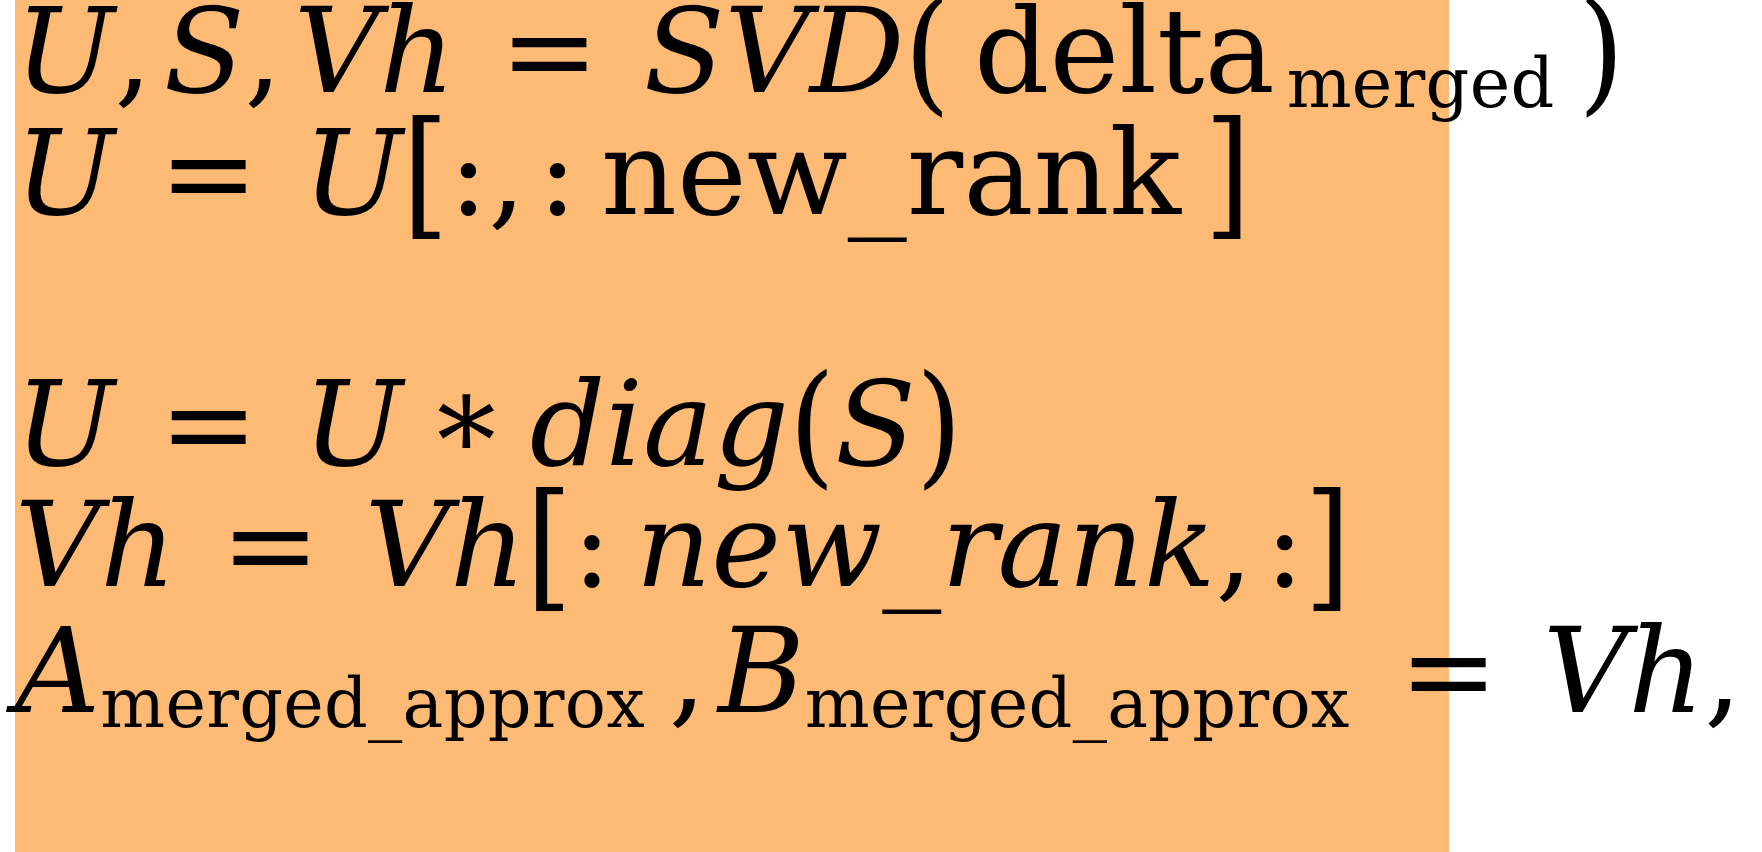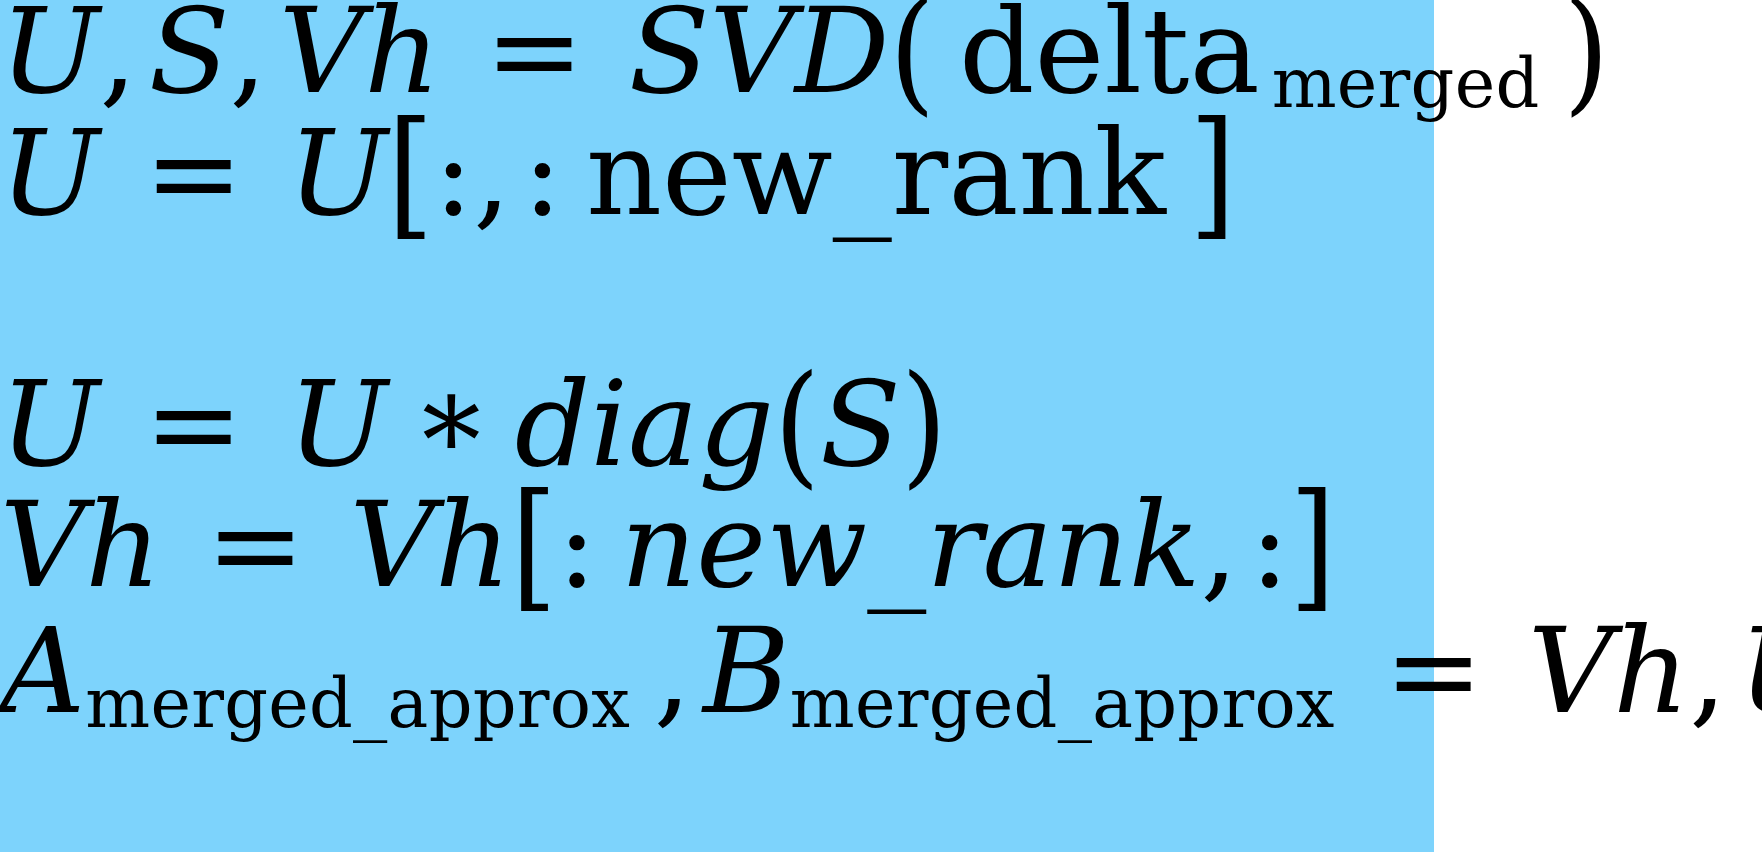--- a/index.html
+++ b/index.html
@@ -10,25 +10,25 @@
   body {
     width: 1762px;
     height: 852px;
     overflow: hidden;
     font-family: "DejaVu Serif", serif;
     color: #000000;
   }
 
   #equation-block {
     position: absolute;
-    left: 0px;
+    left: 15px;
     top: 0px;
     width: 1434px;
     height: 852px;
-    background: #7dd3fc;
+    background: #fdba74;
   }
 
   .eq-line {
     position: absolute;
     left: 0px;
     white-space: nowrap;
     font-size: 118px;
     line-height: 1;
     color: #000000;
   }

